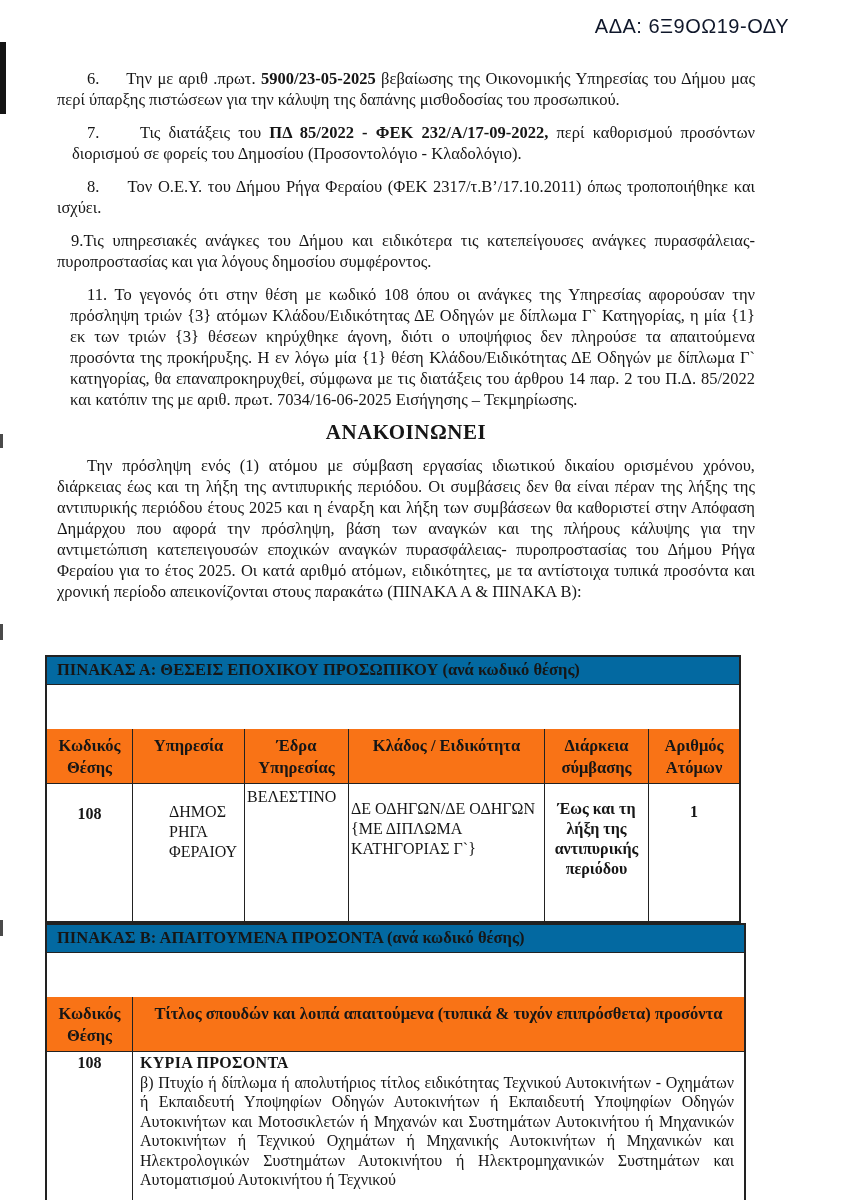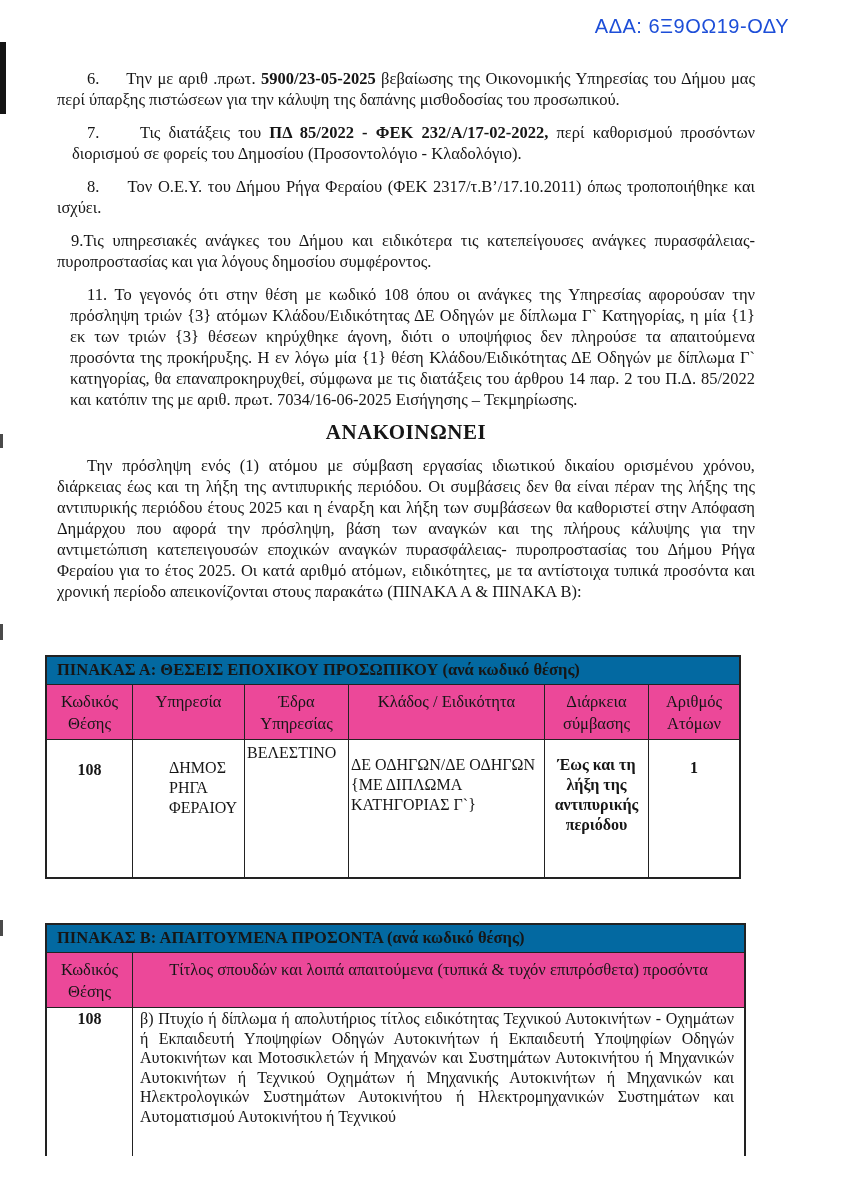--- a/index.html
+++ b/index.html
@@ -4,21 +4,21 @@
 <style>
   html,body { margin:0; padding:0; background:#888; }
   .page {
     position:relative; width:849px; height:1200px; margin:0 auto;
     background:#ffffff; overflow:hidden;
     font-family:"Liberation Serif","DejaVu Serif",serif; color:#161616;
   }
   .ada {
     position:absolute; top:15px; right:60px;
     font-family:"Liberation Sans","DejaVu Sans",sans-serif;
-    font-size:20px; letter-spacing:0.5px; color:#1d4ed8;
+    font-size:20px; letter-spacing:0.5px; color:#0f172a;
   }
   .content {
     position:absolute; left:45px; top:56px; width:722px;
     font-size:16.5px; line-height:21px; text-align:justify;
   }
   .content p { margin:12px; }
   .ind-a { text-indent:30px; }
   .ind-b { padding-left:15px; text-indent:15px; }
   .ind-c { text-indent:14px; }
   .ind-d { padding-left:13px; text-indent:17px; }
@@ -31,21 +31,21 @@
   .doc-table { position:absolute; left:45px; background:#fff; border:2px solid #222; }
   .table-a { top:655px; width:692px; }
   .table-b { top:923px; width:697px; border-bottom:none; }
   .t-title {
     background:#0369a1; font-weight:bold; font-size:16.5px;
     padding:3px 6px 4px 10px; border-bottom:1.5px solid #222; line-height:20px;
   }
   .t-head, .t-row { display:grid; }
   .ga { grid-template-columns:86px 112px 104px 196px 104px 1fr; }
   .gb { grid-template-columns:86px 1fr; }
-  .t-head { background:#ec4899; font-weight:normal; border-bottom:1.5px solid #222; }
+  .t-head { background:#f97316; font-weight:bold; border-bottom:1.5px solid #222;margin-top:44px; }
   .t-head .c { text-align:center; padding:6px 2px 4px 2px; font-size:16.5px; line-height:22px; }
   .c { border-right:1.5px solid #222; }
   .c:last-child { border-right:none; }
   .row-a { min-height:137px; font-size:16px; line-height:20px; }
   .row-b { min-height:148px; font-size:16px; }
   .cell-code   { text-align:center; font-weight:bold; padding-top:20px; }
   .cell-srv    { padding:18px 2px 0 36px; }
   .cell-seat   { padding:3px 0 0 2px; }
   .cell-spec   { padding:15px 2px 0 2px; }
   .cell-dur    { text-align:center; font-weight:bold; padding:15px 4px 0 4px; }
@@ -69,21 +69,21 @@
 
   <div class="ada">ΑΔΑ: 6Ξ9ΟΩ19-ΟΔΥ</div>
 
   <span class="mark m1"></span>
   <span class="mark m2"></span>
   <span class="mark m3"></span>
   <span class="mark m4"></span>
 
   <div class="content">
     <p class="ind-a"><span>6.&nbsp;&nbsp;&nbsp;&nbsp; Την με αριθ .πρωτ. </span><span style="font-weight: bold;">5900/23-05-2025</span><span> βεβαίωσης της Οικονομικής Υπηρεσίας του Δήμου μας περί ύπαρξης πιστώσεων για την κάλυψη της δαπάνης μισθοδοσίας του προσωπικού.</span></p>
-    <p class="ind-b"><span>7.&nbsp;&nbsp;&nbsp;&nbsp; Τις διατάξεις του </span><span style="font-weight: bold;">ΠΔ 85/2022 - ΦΕΚ 232/Α/17-02-2022,</span><span> περί καθορισμού προσόντων διορισμού σε φορείς του Δημοσίου (Προσοντολόγιο - Κλαδολόγιο).</span></p>
+    <p class="ind-b"><span>7.&nbsp;&nbsp;&nbsp;&nbsp; Τις διατάξεις του </span><span style="font-weight: bold;">ΠΔ 85/2022 - ΦΕΚ 232/Α/17-09-2022,</span><span> περί καθορισμού προσόντων διορισμού σε φορείς του Δημοσίου (Προσοντολόγιο - Κλαδολόγιο).</span></p>
     <p class="ind-a"><span>8.&nbsp;&nbsp;&nbsp;&nbsp; Τον Ο.Ε.Υ. του Δήμου Ρήγα Φεραίου (ΦΕΚ 2317/τ.Β’/17.10.2011) όπως τροποποιήθηκε και ισχύει.</span></p>
     <p class="ind-c"><span>9.Τις υπηρεσιακές ανάγκες του Δήμου και ειδικότερα τις κατεπείγουσες ανάγκες πυρασφάλειας- πυροπροστασίας και για λόγους δημοσίου συμφέροντος.</span></p>
     <p class="ind-d"><span>11. Το γεγονός ότι στην θέση με κωδικό 108 όπου οι ανάγκες της Υπηρεσίας αφορούσαν την πρόσληψη τριών {3} ατόμων Κλάδου/Ειδικότητας ΔΕ Οδηγών με δίπλωμα Γ` Κατηγορίας, η μία {1} εκ των τριών {3} θέσεων κηρύχθηκε άγονη, διότι ο υποψήφιος δεν πληρούσε τα απαιτούμενα προσόντα της προκήρυξης. Η εν λόγω μία {1} θέση Κλάδου/Ειδικότητας ΔΕ Οδηγών με δίπλωμα Γ` κατηγορίας, θα επαναπροκηρυχθεί, σύμφωνα με τις διατάξεις του άρθρου 14 παρ. 2 του Π.Δ. 85/2022 και κατόπιν της με αριθ. πρωτ. 7034/16-06-2025 Εισήγησης – Τεκμηρίωσης.</span></p>
 
     <p class="heading">ΑΝΑΚΟΙΝΩΝΕΙ</p>
 
     <p class="ind-e">Την πρόσληψη ενός (1) ατόμου με σύμβαση εργασίας ιδιωτικού δικαίου ορισμένου χρόνου, διάρκειας έως και τη λήξη της αντιπυρικής περιόδου. Οι συμβάσεις δεν θα είναι πέραν της λήξης της αντιπυρικής περιόδου έτους 2025 και η έναρξη και λήξη των συμβάσεων θα καθοριστεί στην Απόφαση Δημάρχου που αφορά την πρόσληψη, βάση των αναγκών και της πλήρους κάλυψης για την αντιμετώπιση κατεπειγουσών εποχικών αναγκών πυρασφάλειας- πυροπροστασίας του Δήμου Ρήγα Φεραίου για το έτος 2025. Οι κατά αριθμό ατόμων, ειδικότητες, με τα αντίστοιχα τυπικά προσόντα και χρονική περίοδο απεικονίζονται στους παρακάτω (ΠΙΝΑΚΑ Α &amp; ΠΙΝΑΚΑ Β):</p>
   </div>
 
   <div class="doc-table table-a">
@@ -108,18 +108,19 @@
 
   <div class="doc-table table-b">
     <div class="t-title">ΠΙΝΑΚΑΣ Β: ΑΠΑΙΤΟΥΜΕΝΑ ΠΡΟΣΟΝΤΑ (ανά κωδικό θέσης)</div>
     <div class="t-head gb">
       <div class="c">Κωδικός Θέσης</div>
       <div class="c hb-title">Τίτλος σπουδών και λοιπά απαιτούμενα (τυπικά &amp; τυχόν επιπρόσθετα) προσόντα</div>
     </div>
     <div class="t-row gb row-b">
       <div class="c cell-code-b">108</div>
       <div class="c cell-qual">
+        <div class="qual-main">ΚΥΡΙΑ ΠΡΟΣΟΝΤΑ</div>
         <div class="qual-b">β) Πτυχίο ή δίπλωμα ή απολυτήριος τίτλος ειδικότητας Τεχνικού Αυτοκινήτων - Οχημάτων ή Εκπαιδευτή Υποψηφίων Οδηγών Αυτοκινήτων ή Εκπαιδευτή Υποψηφίων Οδηγών Αυτοκινήτων και Μοτοσικλετών ή Μηχανών και Συστημάτων Αυτοκινήτου ή Μηχανικών Αυτοκινήτων ή Τεχνικού Οχημάτων ή Μηχανικής Αυτοκινήτων ή Μηχανικών και Ηλεκτρολογικών Συστημάτων Αυτοκινήτου ή Ηλεκτρομηχανικών Συστημάτων και Αυτοματισμού Αυτοκινήτου ή Τεχνικού</div>
       </div>
     </div>
   </div>
 
 </div>
 
 </body></html>

